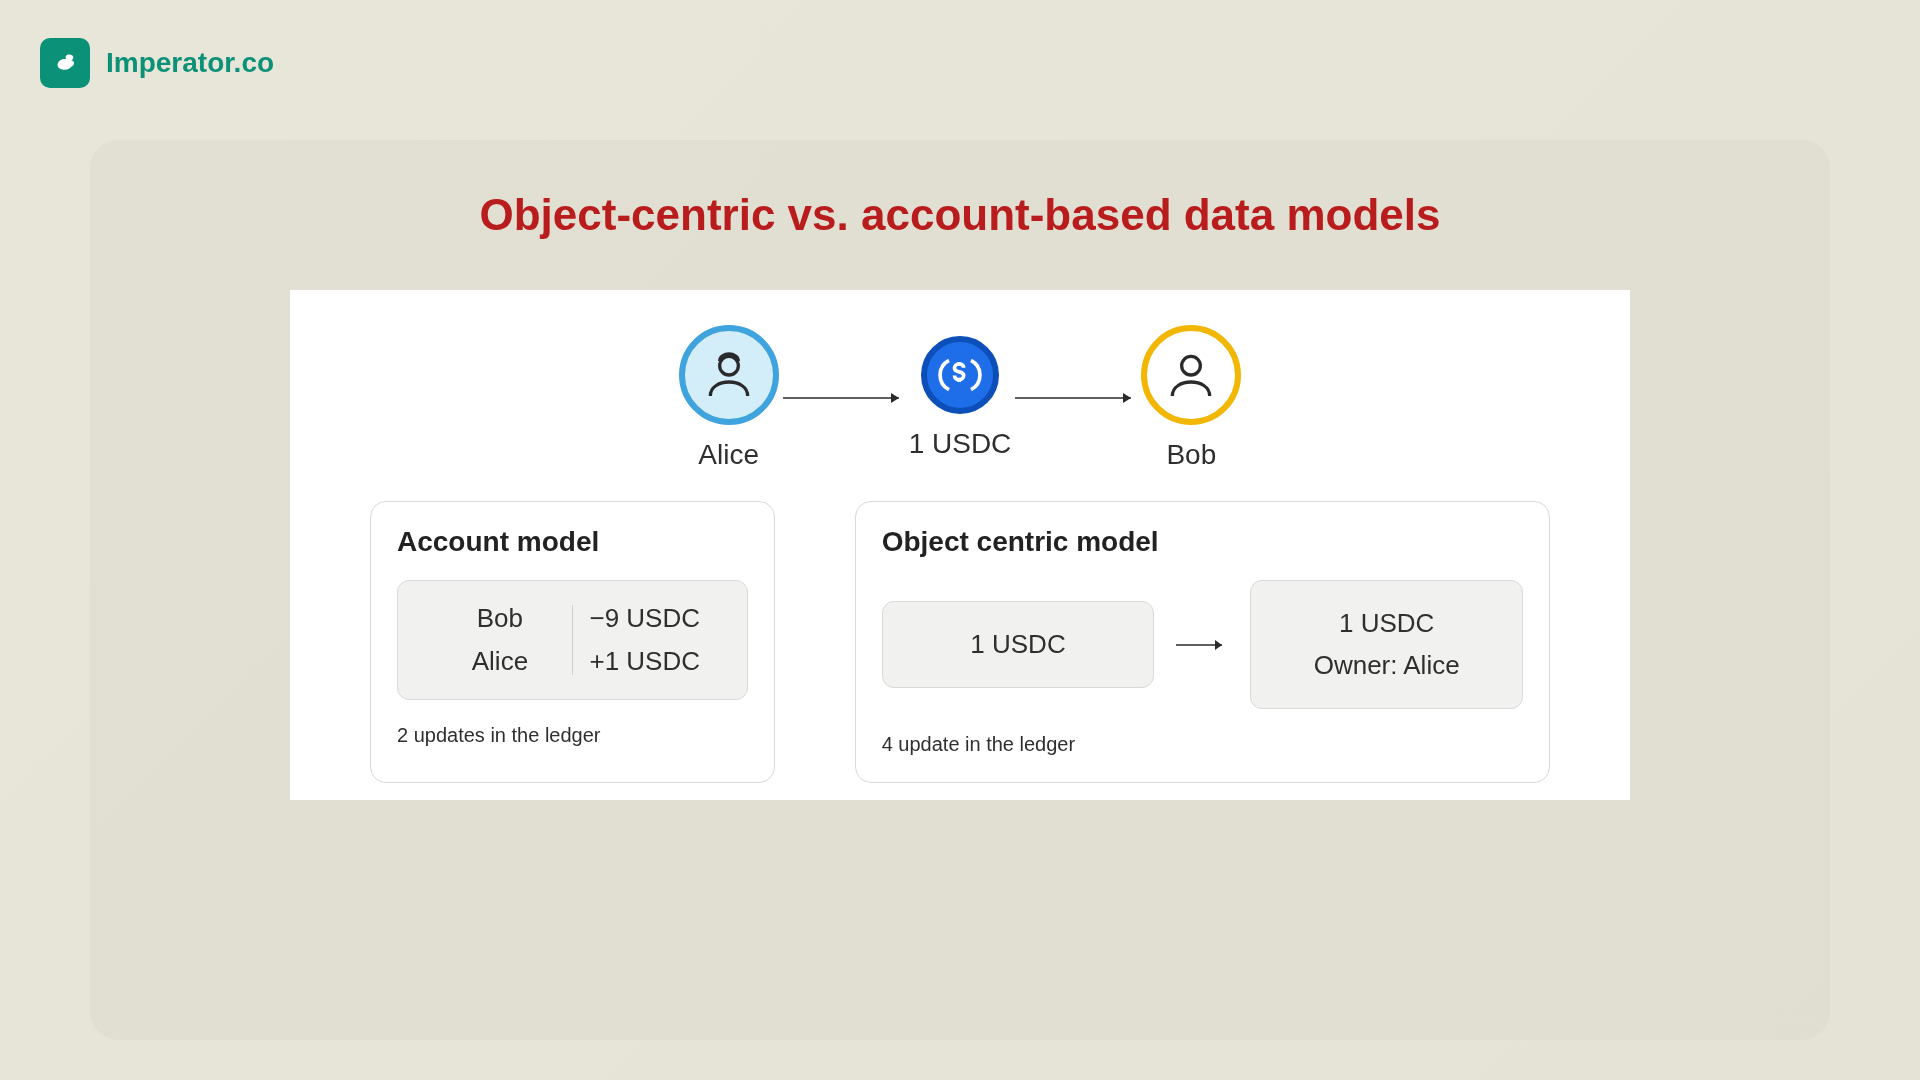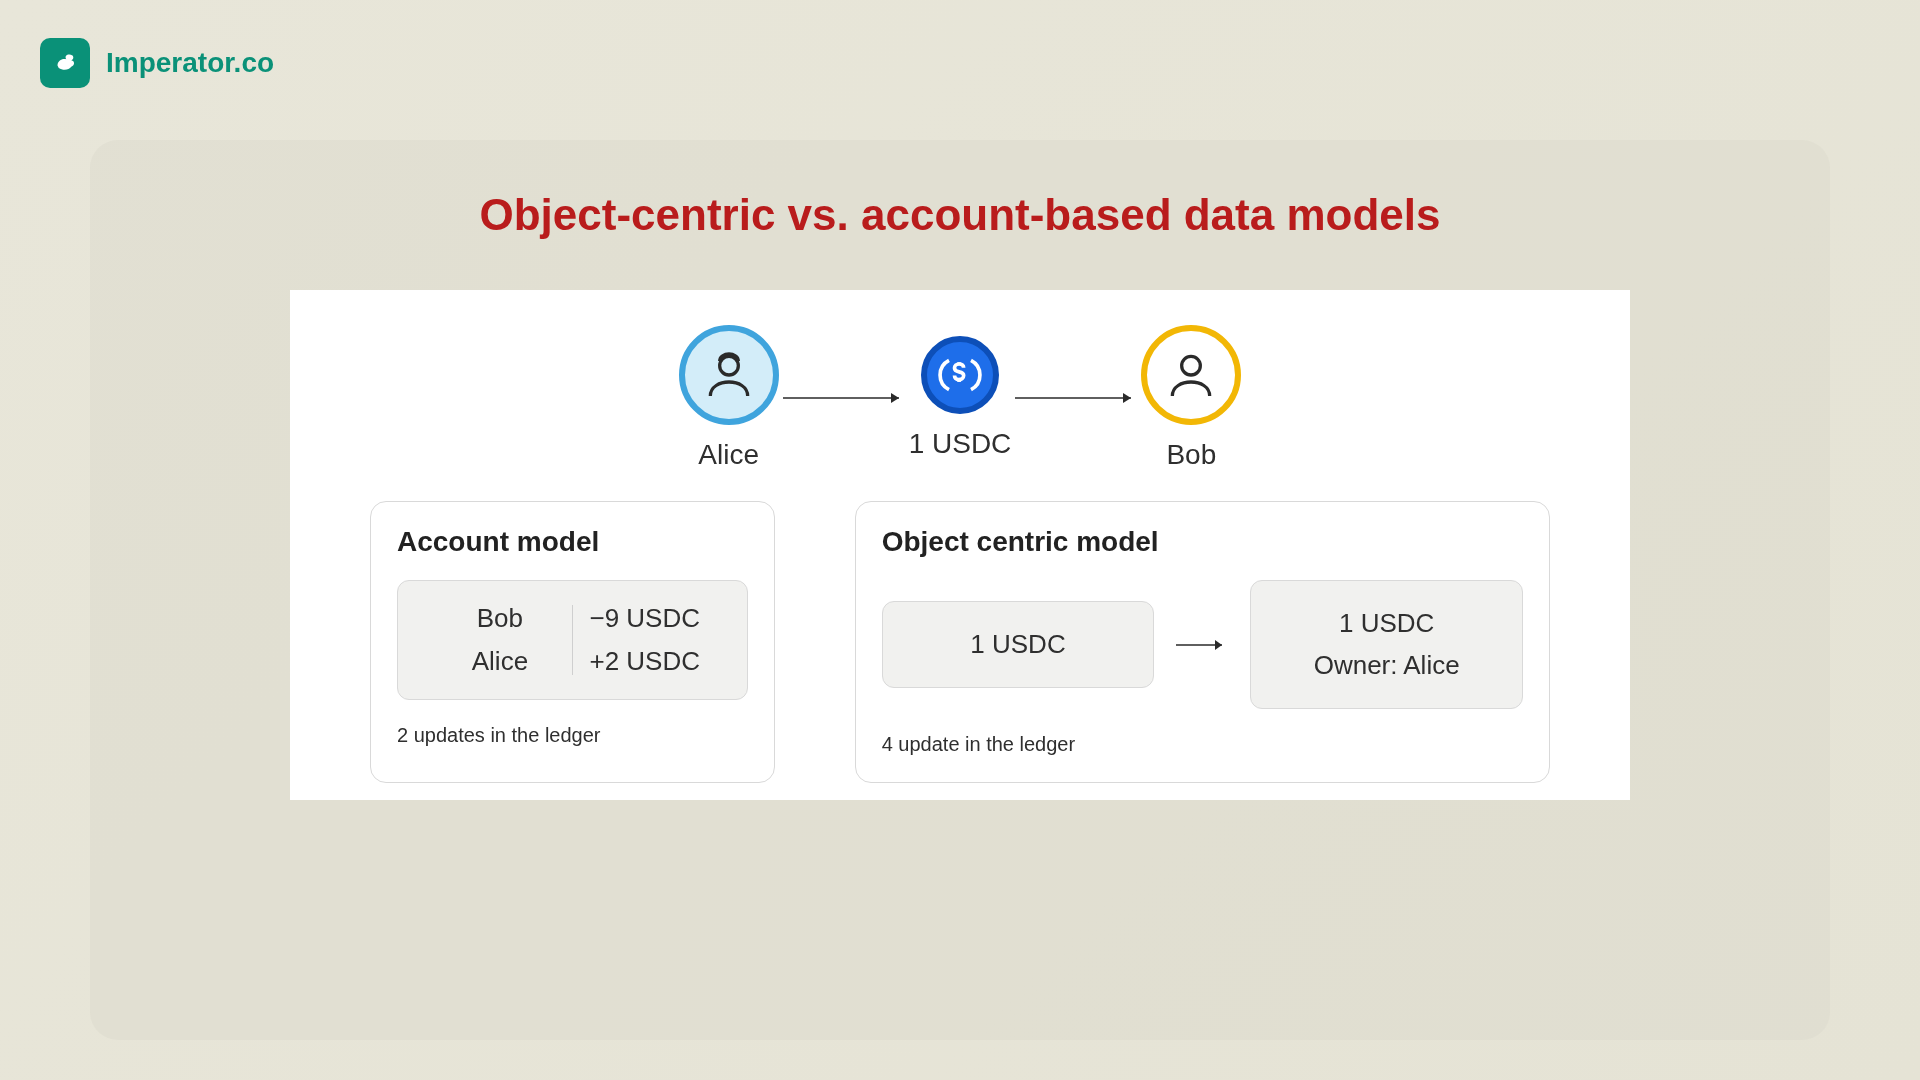--- a/index.html
+++ b/index.html
@@ -240,21 +240,21 @@
     <div class="models-row">
 
       <div class="model-panel left">
         <div class="model-title">Account model</div>
         <div class="inner-box">
           <div class="account-grid">
             <div class="cell" style="grid-column:1;grid-row:1">Bob</div>
             <div class="vline"></div>
             <div class="cell" style="grid-column:3;grid-row:1">−9 USDC</div>
             <div class="cell" style="grid-column:1;grid-row:2">Alice</div>
-            <div class="cell" style="grid-column:3;grid-row:2">+2 USDC</div>
+            <div class="cell" style="grid-column:3;grid-row:2">+1 USDC</div>
           </div>
         </div>
         <div class="summary">2 updates in the ledger</div>
       </div>
 
       <div class="model-panel right">
         <div class="model-title">Object centric model</div>
         <div class="object-row">
           <div class="obj-box">
             <div class="obj-line">1 USDC</div>

